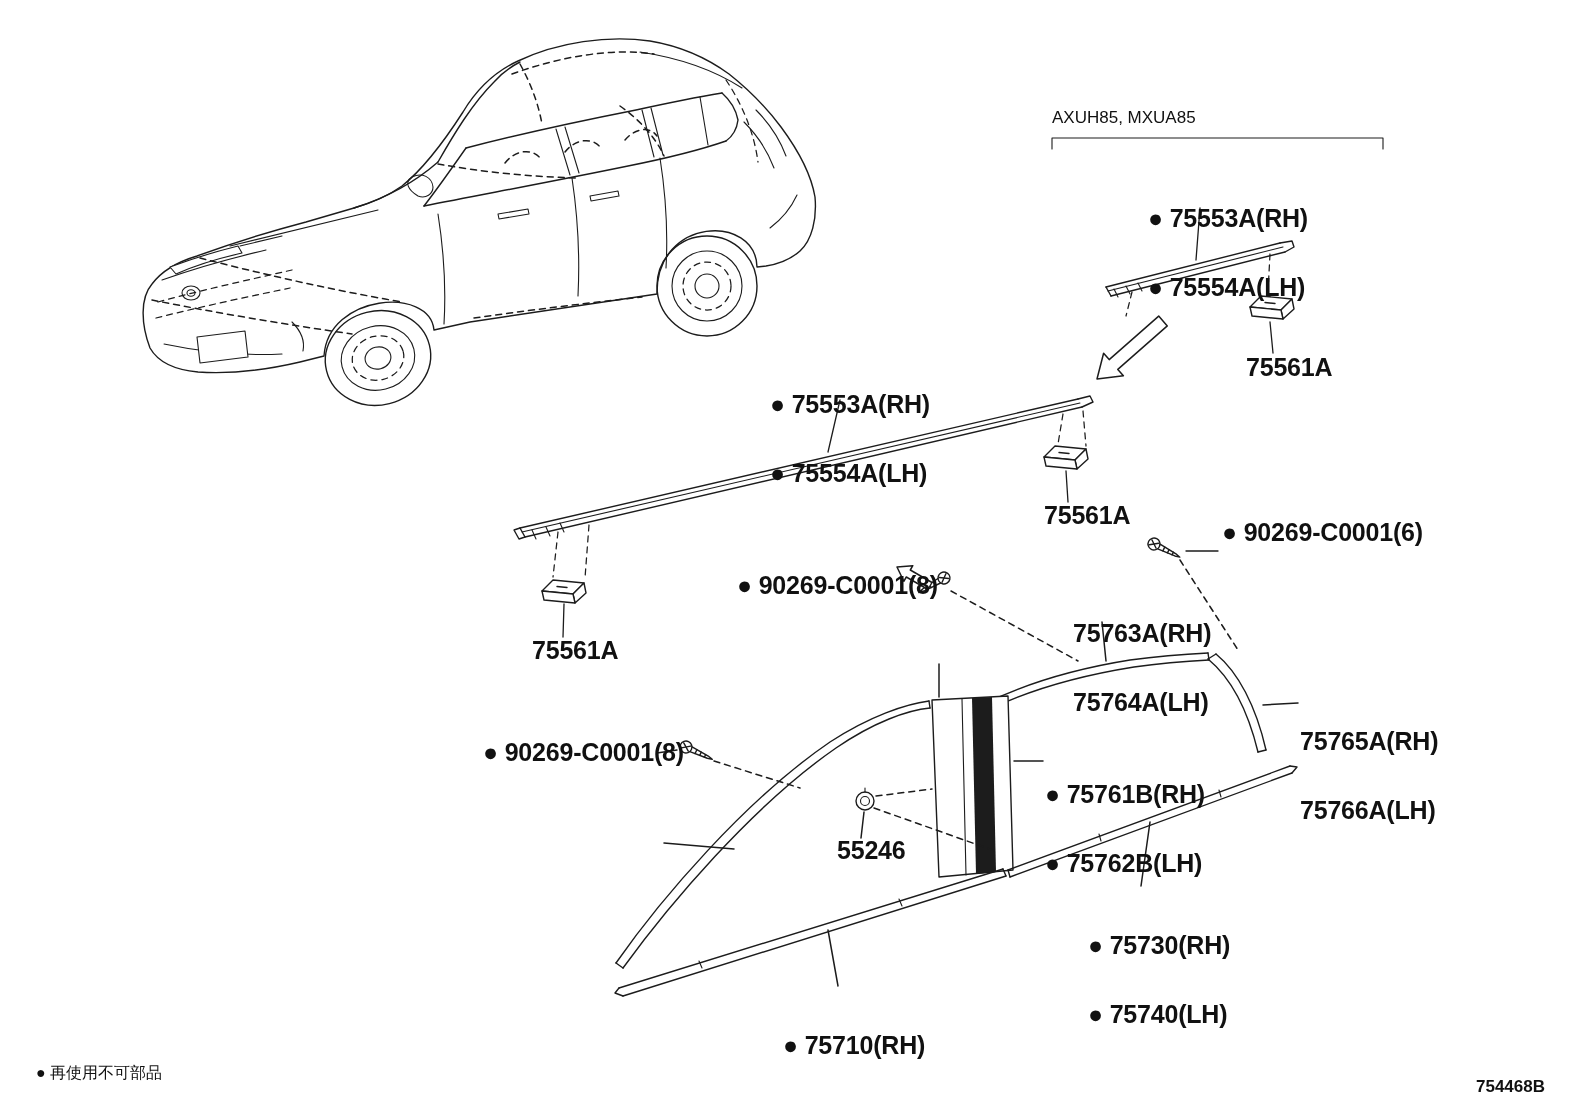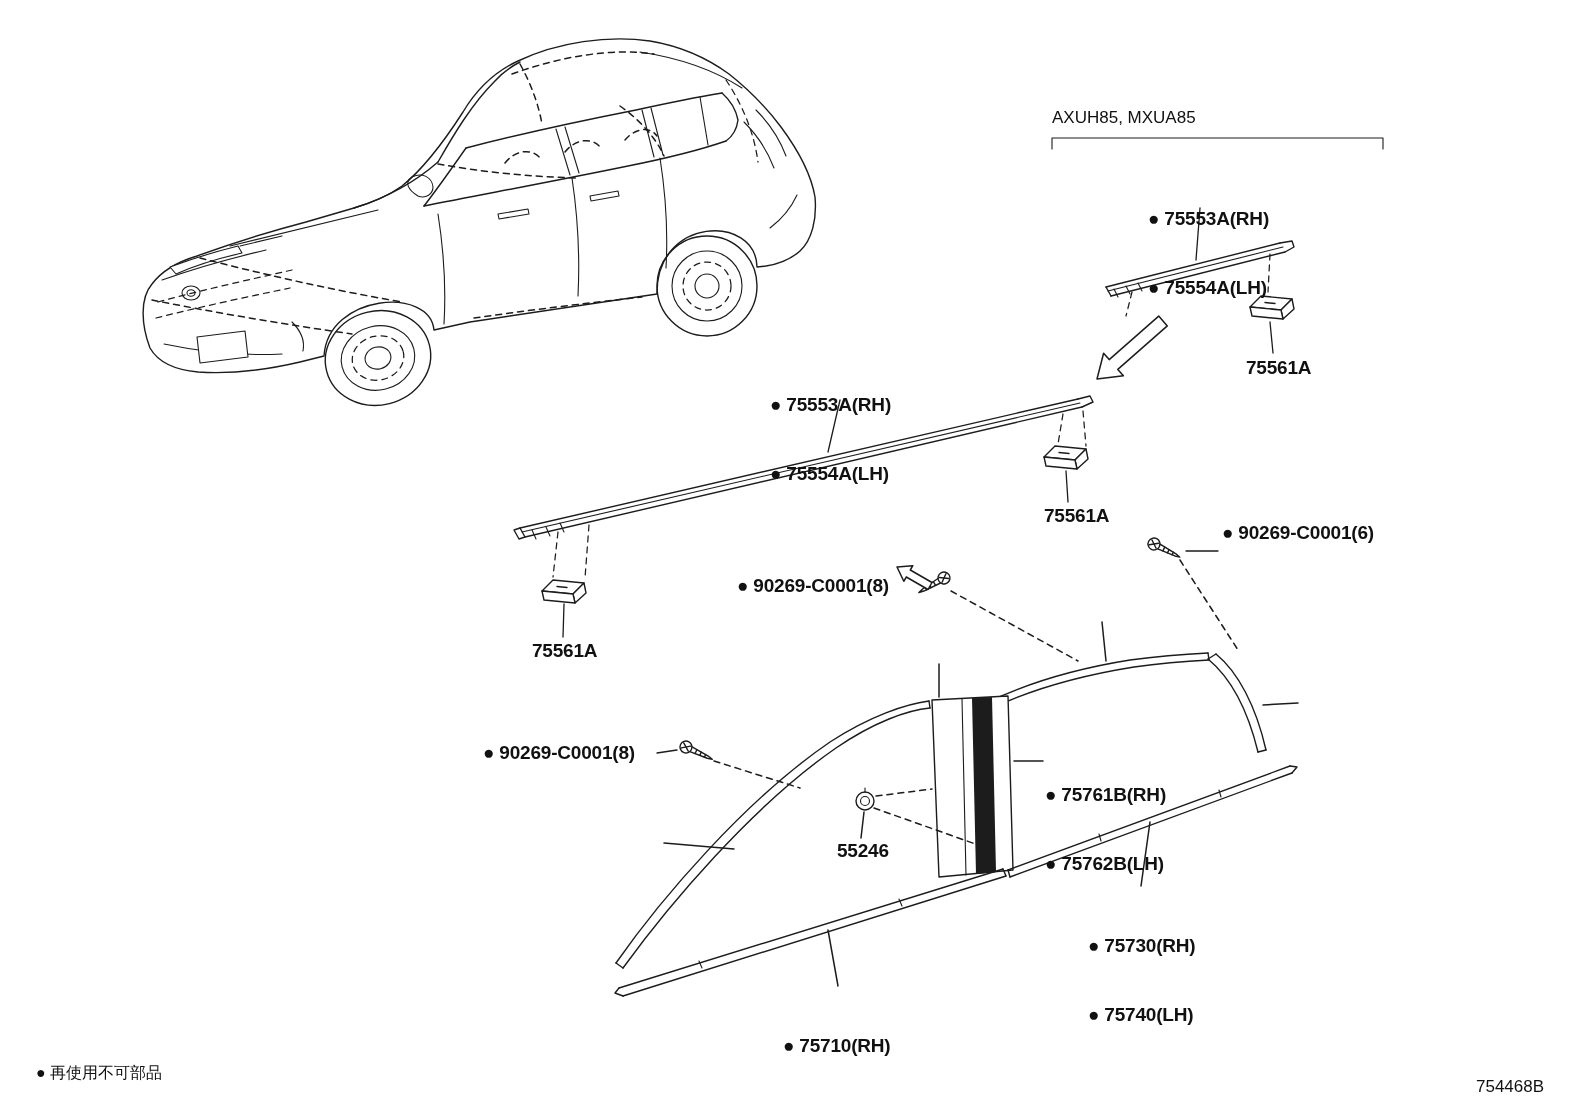--- a/index.html
+++ b/index.html
@@ -11,28 +11,28 @@
     overflow: hidden;
     font-family: "Liberation Sans", "DejaVu Sans", sans-serif;
     color: #111;
   }
   .stage { position: absolute; left: 0; top: 0; width: 1592px; height: 1099px; }
   .stage svg { position: absolute; left: 0; top: 0; display: block; }
 
   .lbl {
     position: absolute;
     font-weight: bold;
-    font-size: 19px;
+    font-size: 25px;
     line-height: 23px;
     letter-spacing: -0.2px;
     white-space: pre;
   }
   .model-code { position: absolute; font-size: 17px; font-weight: normal; white-space: pre; }
   .legend { position: absolute; font-size: 16px; line-height: 25px; font-weight: normal; white-space: pre; }
-  .diagram-id { position: absolute; font-size: 17px; font-weight: normal; white-space: pre; }
+  .diagram-id { position: absolute; font-size: 17px; font-weight: bold; white-space: pre; }
 
   
   .art * { stroke: #1c1c1c; fill: none; stroke-width: 1.5; stroke-linecap: round; stroke-linejoin: round; }
   .art .thin { stroke-width: 1.1; }
   .art .w14 { stroke-width: 1.4; }
   .art .dash { stroke-dasharray: 6 5; stroke-width: 1.25; }
   .art .fw { fill: #ffffff; }
   .art .fd { fill: #1c1c1c; stroke: none; }
   .art .ldr { stroke-width: 1.3; }
 </style>
@@ -266,22 +266,30 @@
 <div class="lbl" style="left:1044px;top:504px">75561A</div>
 
 <div class="lbl" style="left:532px;top:639px">75561A</div>
 
 <div class="lbl" style="left:1222px;top:521px">● 90269-C0001(6)</div>
 
 <div class="lbl" style="left:737px;top:574px">● 90269-C0001(8)</div>
 
 <div class="lbl" style="left:483px;top:741px">● 90269-C0001(8)</div>
 
-
-
+<div class="lbl" style="left:1073px;top:576px">
+  <div>75763A(RH)</div>
+  <div>75764A(LH)</div>
+</div>
+
+
+<div class="lbl" style="left:1300px;top:684px">
+  <div>75765A(RH)</div>
+  <div>75766A(LH)</div>
+</div>
 
 <div class="lbl" style="left:1045px;top:737px">
   <div>● 75761B(RH)</div>
   <div>● 75762B(LH)</div>
 </div>
 
 
 <div class="lbl" style="left:837px;top:839px">55246</div>
 
 <div class="lbl" style="left:1088px;top:888px">

